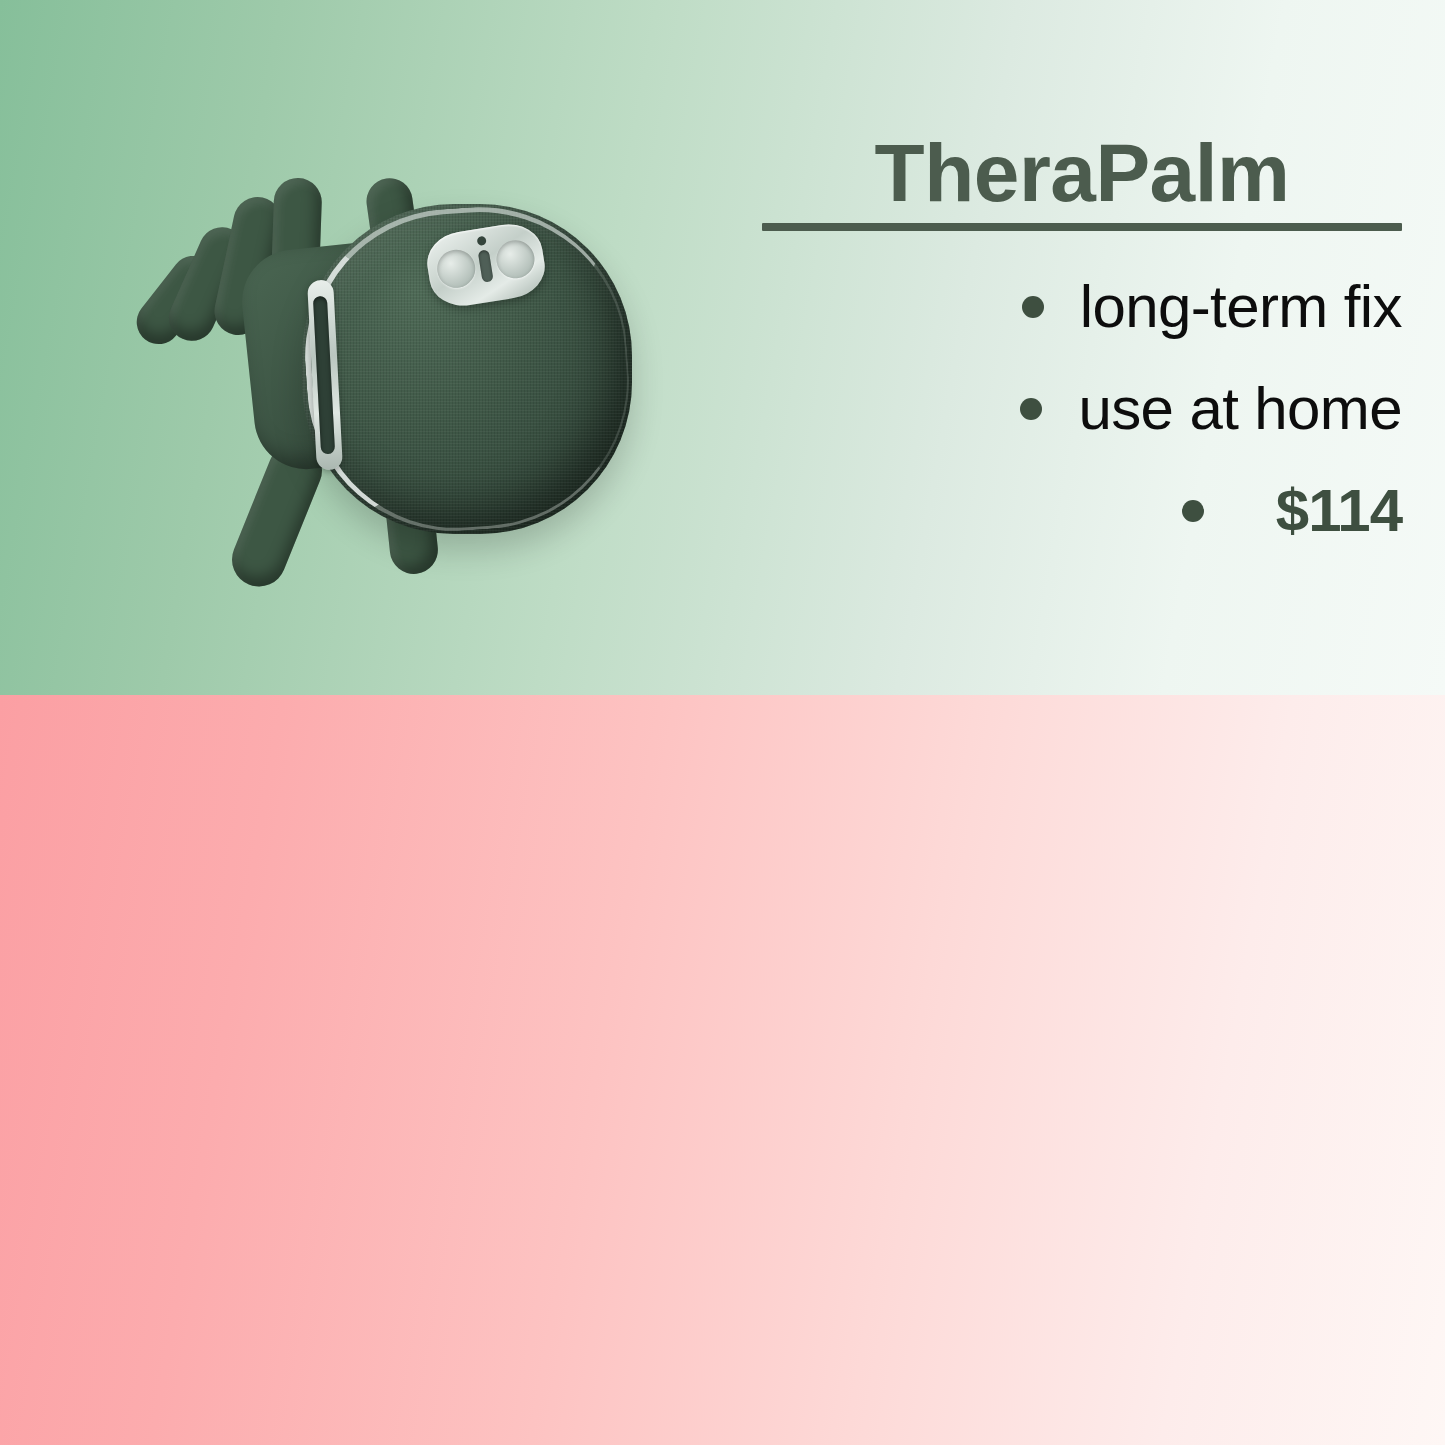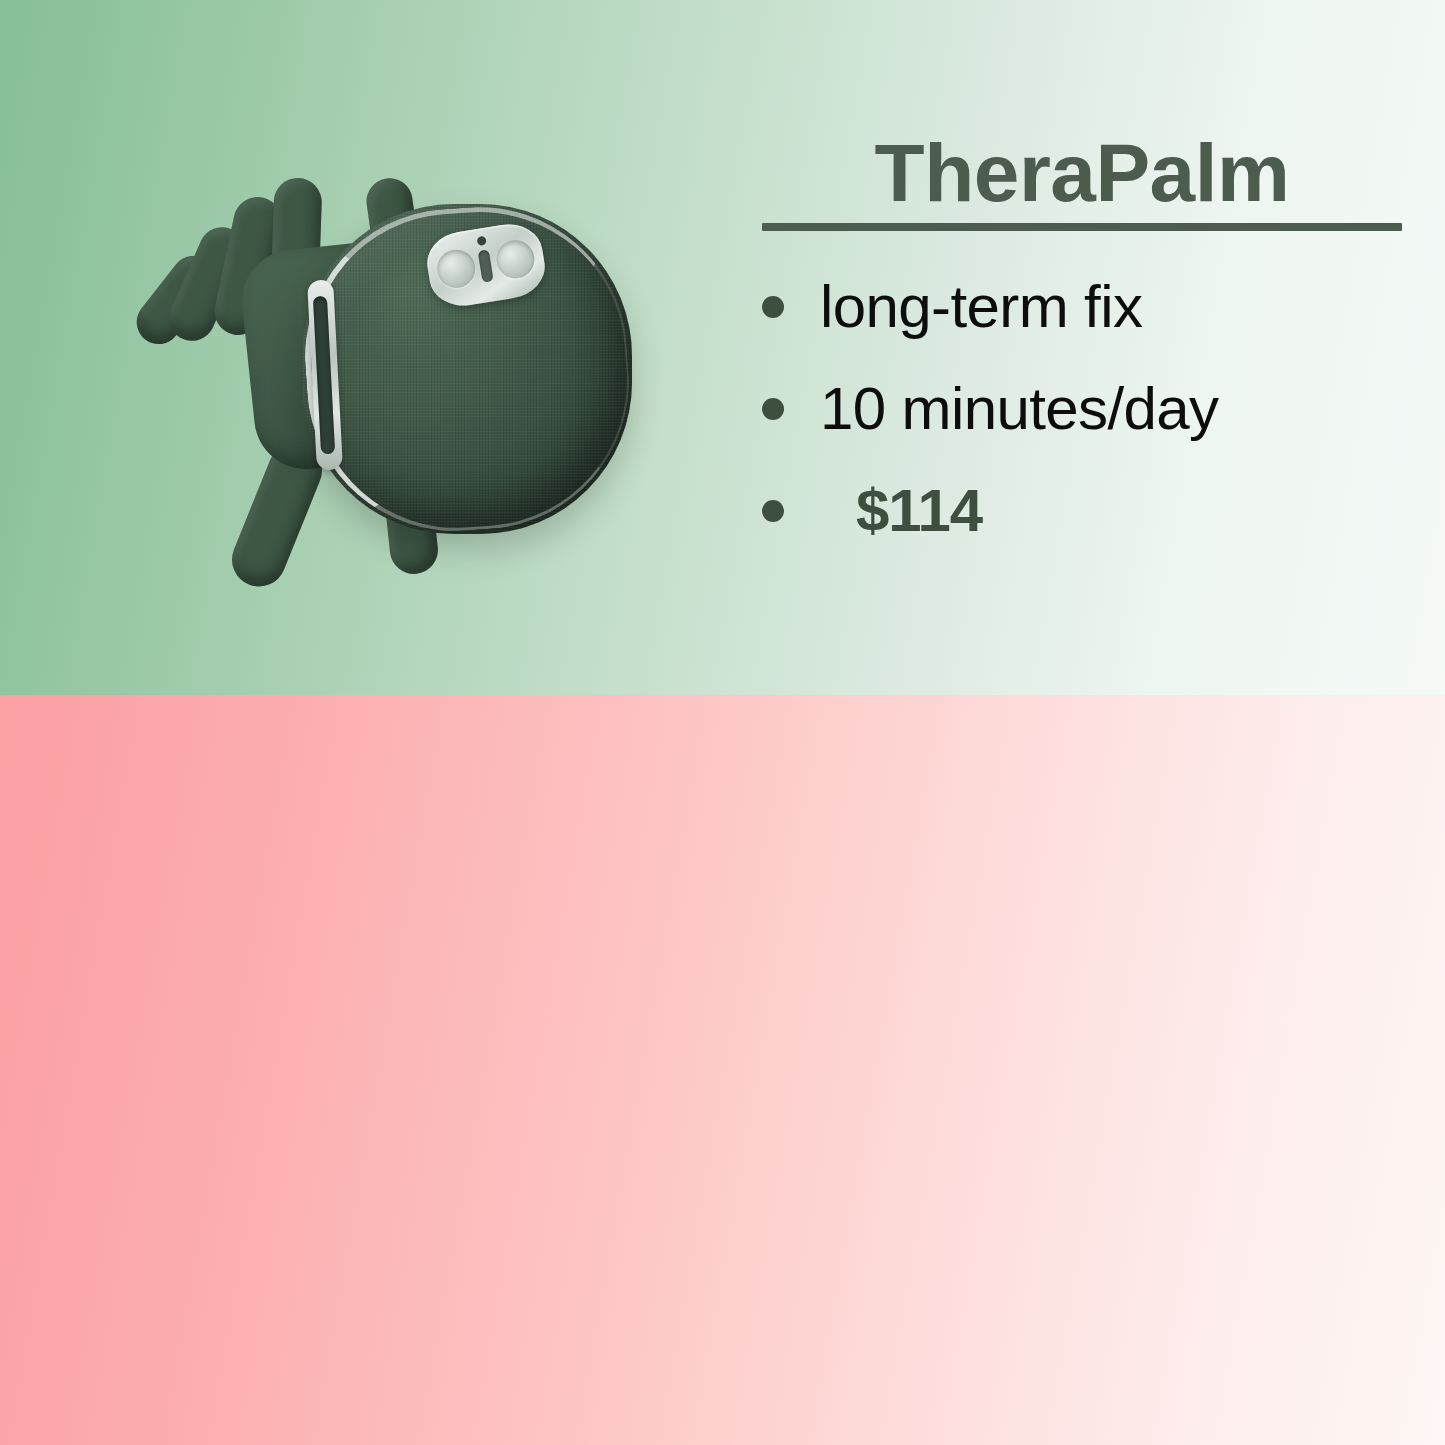--- a/index.html
+++ b/index.html
@@ -38,21 +38,21 @@
   #heading-therapalm { font-size:82px; color:#4c5c4e; }
   #rule-therapalm    { background:#4c5c4e; }
 
   .bullets { list-style:none; margin-top:46px; }
   .bullets li {
     display:flex; align-items:center;
     font-size:60px; line-height:1.0;
     color:#0d0d0d; font-weight:400;
     letter-spacing:-0.6px; white-space:nowrap;
   }
-  #bullets-top li    { margin-bottom:42px; }
+  #bullets-top li    { margin-bottom:42px;justify-content:flex-end; }
   .bullets li:last-child { margin-bottom:0; }
 
   .dot {
     width:22px; height:22px; border-radius:50%;
     flex:0 0 22px; margin-right:36px;
   }
   #bullets-top .dot    { background:#3e4f40; }
 
   .price { font-weight:700; letter-spacing:-1px; }
   #bullets-top .price    { color:#3e4f40;margin-left:36px; }
@@ -176,21 +176,21 @@
         <div class="heading" id="heading-therapalm">TheraPalm</div>
         <div class="heading-rule" id="rule-therapalm"></div>
       </div>
       <ul class="bullets" id="bullets-top">
         <li>
           <span class="dot"></span>
           <span>long-term fix</span>
         </li>
         <li>
           <span class="dot"></span>
-          <span>10 minutes/day</span>
+          <span>use at home</span>
         </li>
         <li>
           <span class="dot"></span>
           <span class="price">$114</span>
         </li>
       </ul>
     </div>
   </section>
 
   <section class="panel" id="panel-bottom">

